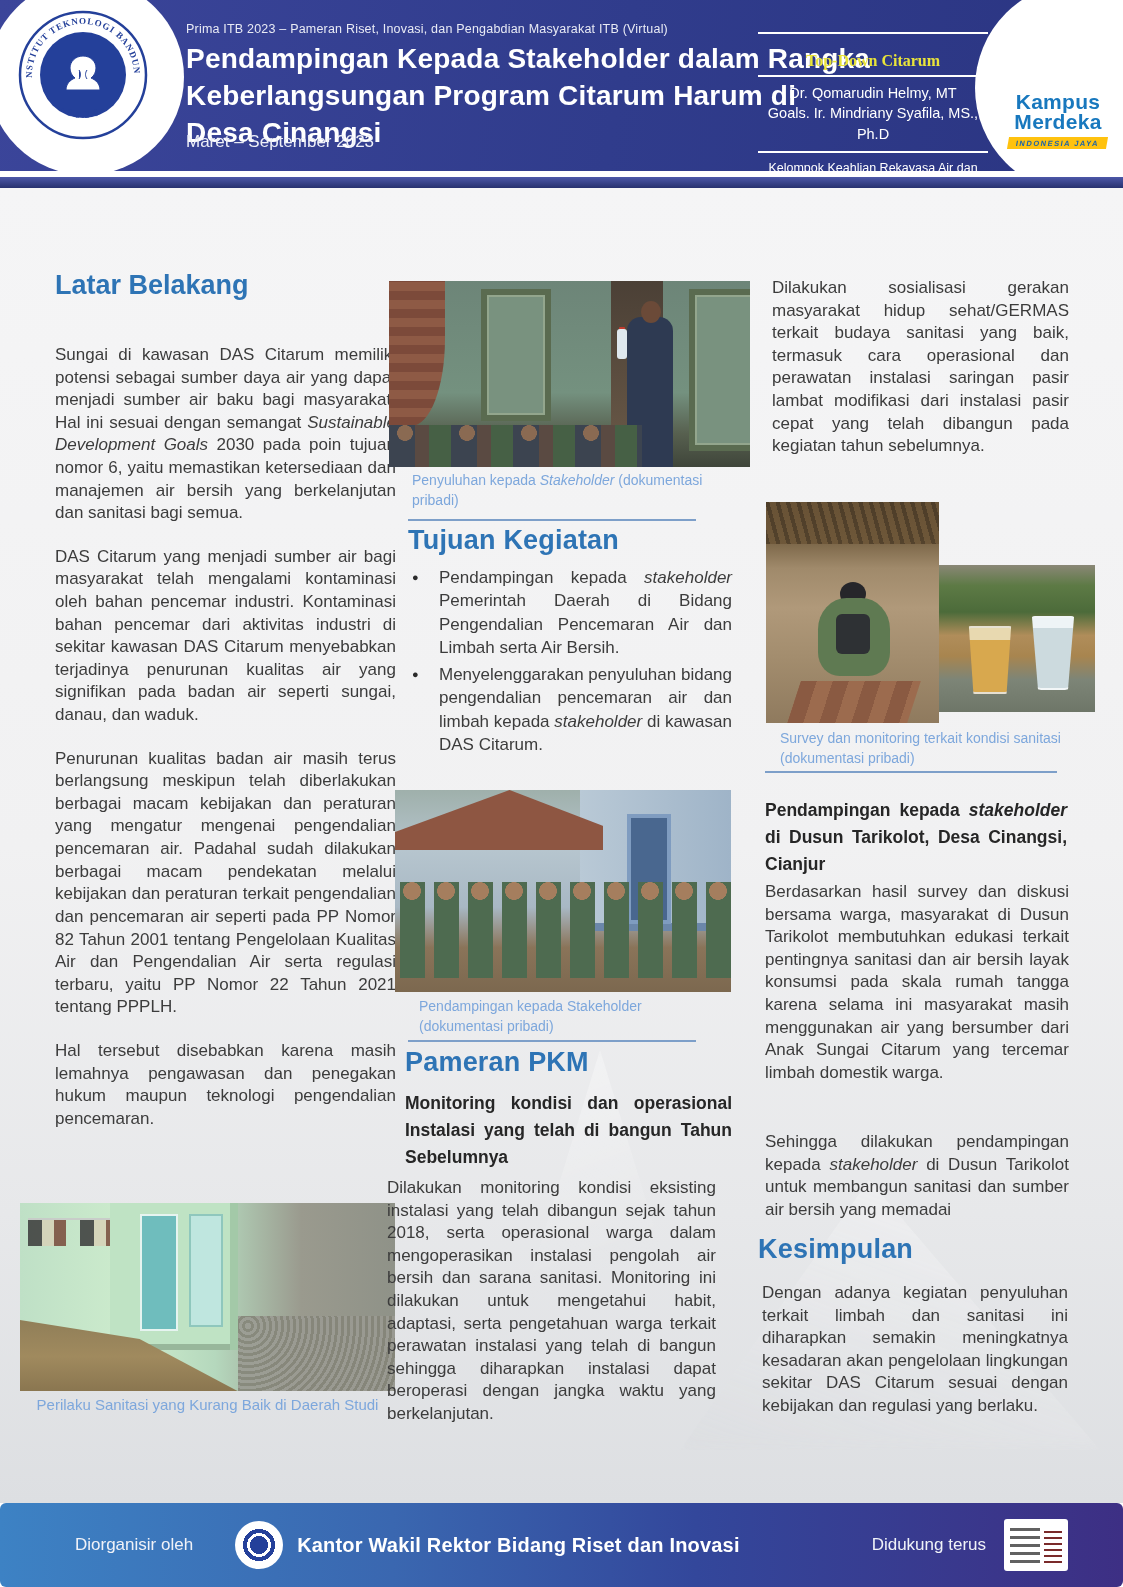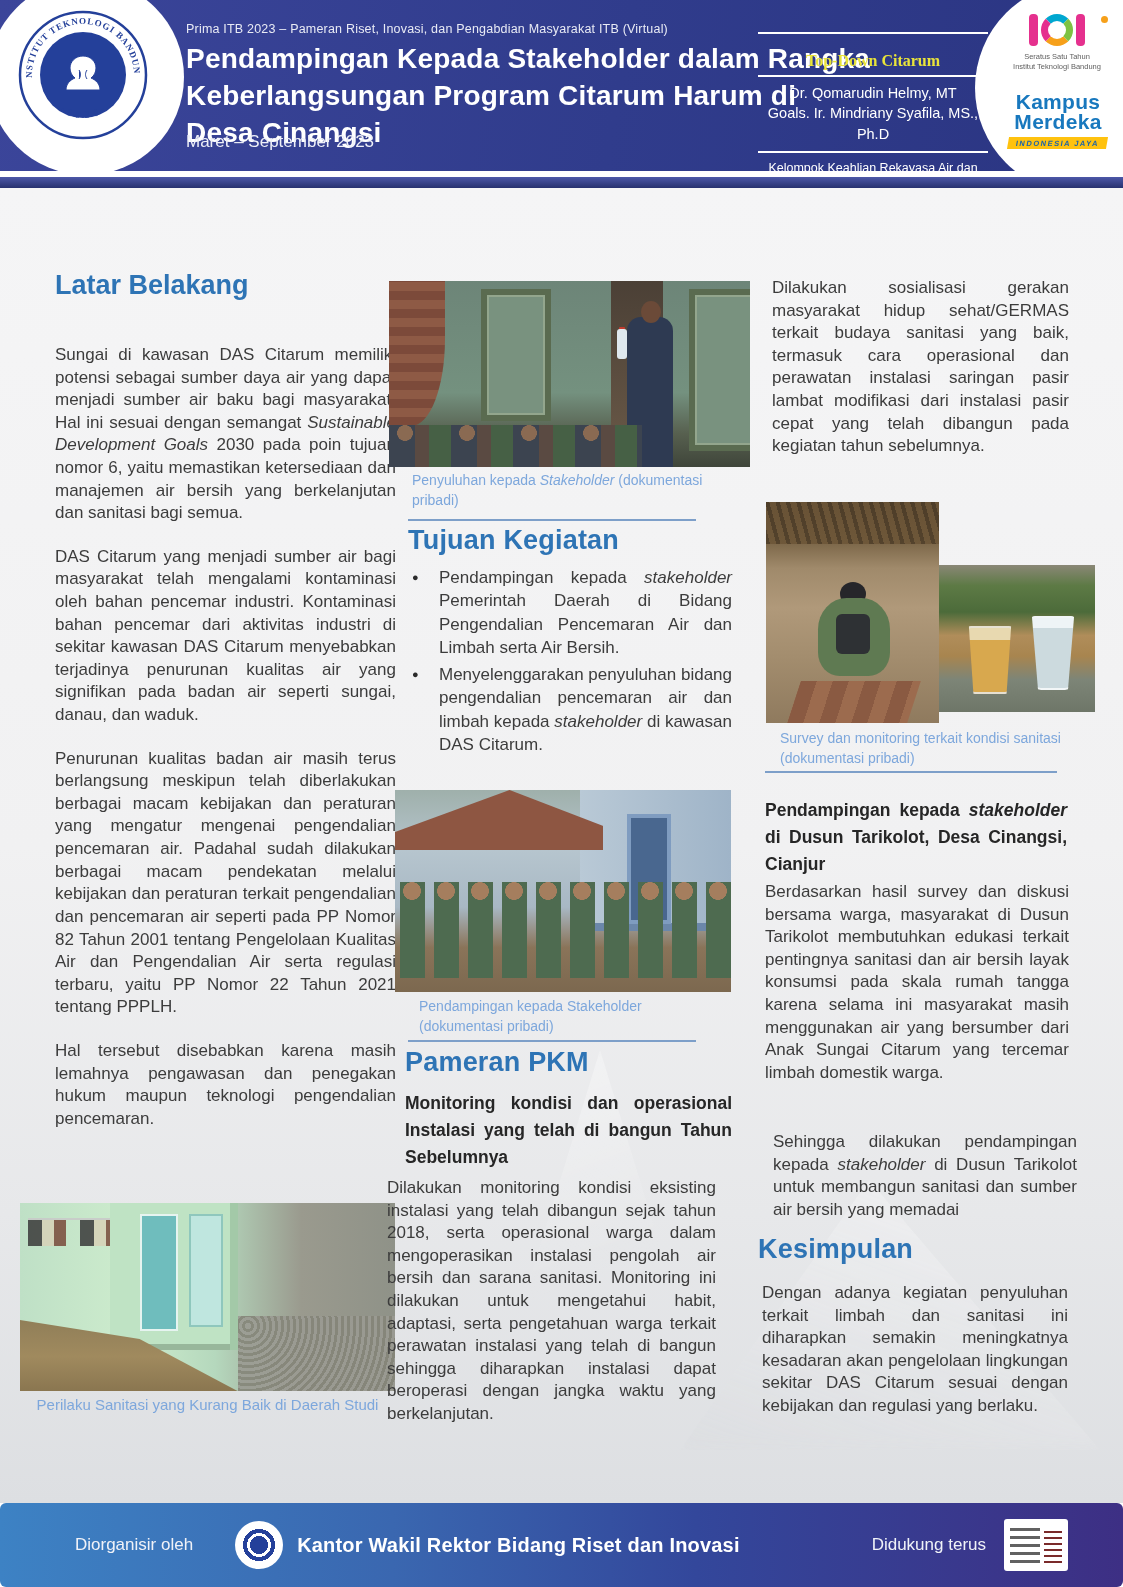--- a/index.html
+++ b/index.html
@@ -133,21 +133,21 @@
   .rule2{left:408px;top:1040px;width:288px;}
   .h-pkm{left:405px;top:1047px;}
   .pkm-sub{position:absolute;left:405px;top:1090px;width:327px;}
   .pkm-para{position:absolute;left:387px;top:1177px;width:329px;}
 
   .r-p1{position:absolute;left:772px;top:277px;width:297px;}
   .cap3{position:absolute;left:780px;top:729px;width:285px;}
   .rule3{left:765px;top:771px;width:292px;}
   .r-sub{position:absolute;left:765px;top:797px;width:302px;}
   .r-p2{position:absolute;left:765px;top:881px;width:304px;}
-  .r-p3{position:absolute;left:765px;top:1131px;width:304px;margin-left:8px;}
+  .r-p3{position:absolute;left:765px;top:1131px;width:304px;}
   .h-kesimpulan{left:758px;top:1234px;}
   .r-p4{position:absolute;left:762px;top:1282px;width:306px;}
   .cap-left{position:absolute;left:20px;top:1396px;width:375px;text-align:center;font-size:15px;color:#7da7dc;}
 
   
   .footer{position:absolute;left:0;top:1503px;width:1123px;height:84px;
       background:linear-gradient(90deg,#3d82c4 0%,#3a67b0 35%,#33479b 62%,#3d2f84 100%);
       display:flex;align-items:center;color:#fff;border-radius:6px;}
   .f-label{font-size:17px;color:#f0f2f8;}
   .f-org{font-size:20px;font-weight:bold;letter-spacing:.2px;}
@@ -199,32 +199,20 @@
       <div class="team-authors">
         <div>Dr. Qomarudin Helmy,  MT</div>
         <div>Goals. Ir. Mindriany Syafila, MS., Ph.D</div>
       </div>
       <div class="team-aff">
         <div>Kelompok Keahlian Rekayasa Air dan Limbah Cair</div>
 
       </div>
     </div>
 
-    <div class="logo-101">
-      <div class="mark">
-        <span class="stick"></span>
-        <span class="ring"></span>
-        <span class="stick"></span>
-        <span class="dot"></span>
-      </div>
-      <div class="cap">
-        <div>Seratus Satu Tahun</div>
-        <div>Institut Teknologi Bandung</div>
-      </div>
-    </div>
 
     <div class="logo-km">
       <div class="w">Kampus</div>
       <div class="w">Merdeka</div>
       <div class="ribbon">INDONESIA JAYA</div>
     </div>
   </div>
   <div class="header-bar"></div>
 
   <div class="bodybg">

